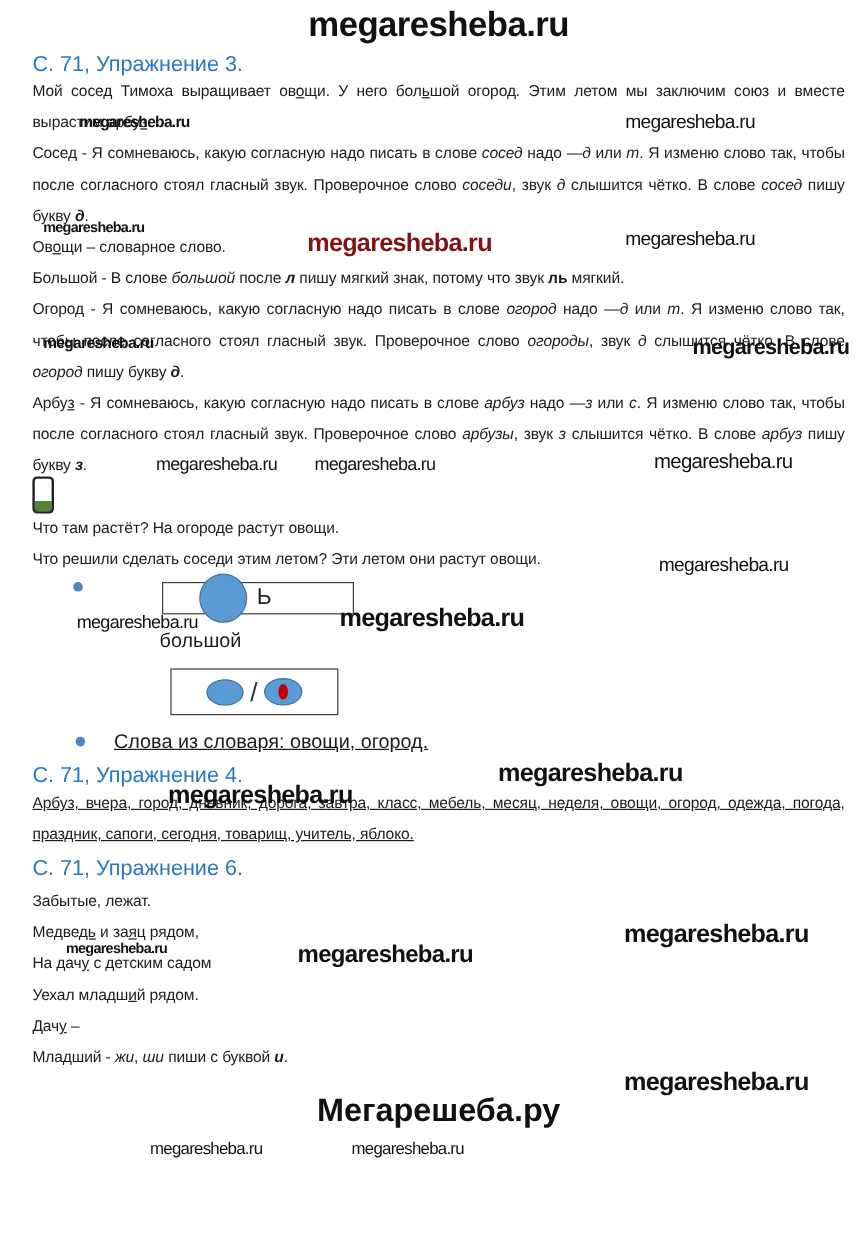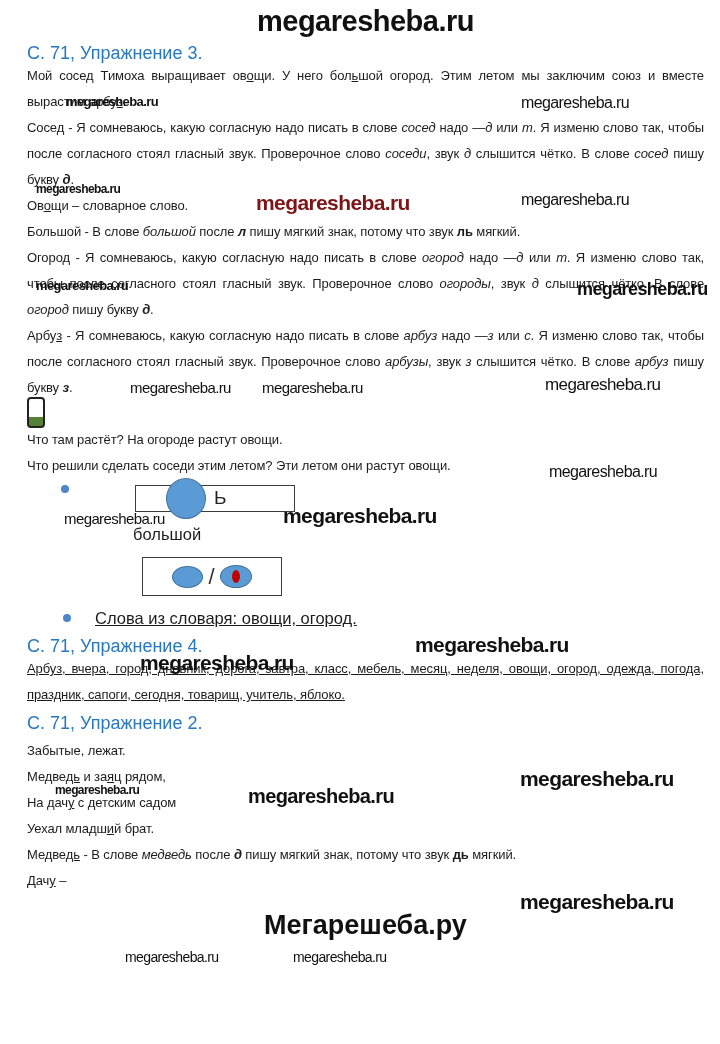--- a/index.html
+++ b/index.html
@@ -134,25 +134,25 @@
 
     <div class="dict-row">
       <span class="bullet-dot"></span>
       <span>Слова из словаря: овощи, огород.</span>
     </div>
   </div>
 
   <h2 class="ex-heading mt24">С. 71, Упражнение 4.</h2>
   <p class="body-text mt6">Арбуз, вчера, город, дневник, дорога, завтра, класс, мебель, месяц, неделя, овощи, огород, одежда, погода, праздник, сапоги, сегодня, товарищ, учитель, яблоко.</p>
 
-  <h2 class="ex-heading mt22">С. 71, Упражнение 2.</h2>
+  <h2 class="ex-heading mt22">С. 71, Упражнение 6.</h2>
   <div class="mt5">
     <p class="body-text no-just"><span>Забытые, лежат.</span></p>
     <p class="body-text no-just"><span>Медве</span><span style="text-decoration: underline;">дь</span><span> и за</span><span style="text-decoration: underline;">я</span><span>ц рядом,</span></p>
     <p class="body-text no-just"><span>На дач</span><span style="text-decoration: underline;">у</span><span> с детским садом</span></p>
-    <p class="body-text no-just"><span> Уехал младш</span><span style="text-decoration: underline;">и</span><span>й брат.</span></p>
+    <p class="body-text no-just"><span> Уехал младш</span><span style="text-decoration: underline;">и</span><span>й рядом.</span></p>
   </div>
-  <p class="body-text no-just"><span>Медве</span><span style="text-decoration: underline;">дь</span><span> - В слове </span><span style="font-style: italic;">медведь</span><span> после </span><span style="font-style: italic; font-weight: 700;">д</span><span> пишу мягкий знак, потому что звук </span><span style="font-weight: 700;">дь</span><span> мягкий.</span></p>
   <p class="body-text no-just"><span>Дач</span><span style="text-decoration: underline;">у</span><span> –</span></p>
+  <p class="body-text no-just"><span>Младший - </span><span style="font-style: italic;">жи</span><span>, </span><span style="font-style: italic;">ши</span><span> пиши с буквой </span><span style="font-style: italic; font-weight: 700;">и</span><span>.</span></p>
 
   <div class="footer-brand">Мегарешеба.ру</div>
 
 </div>
 
 </body></html>

